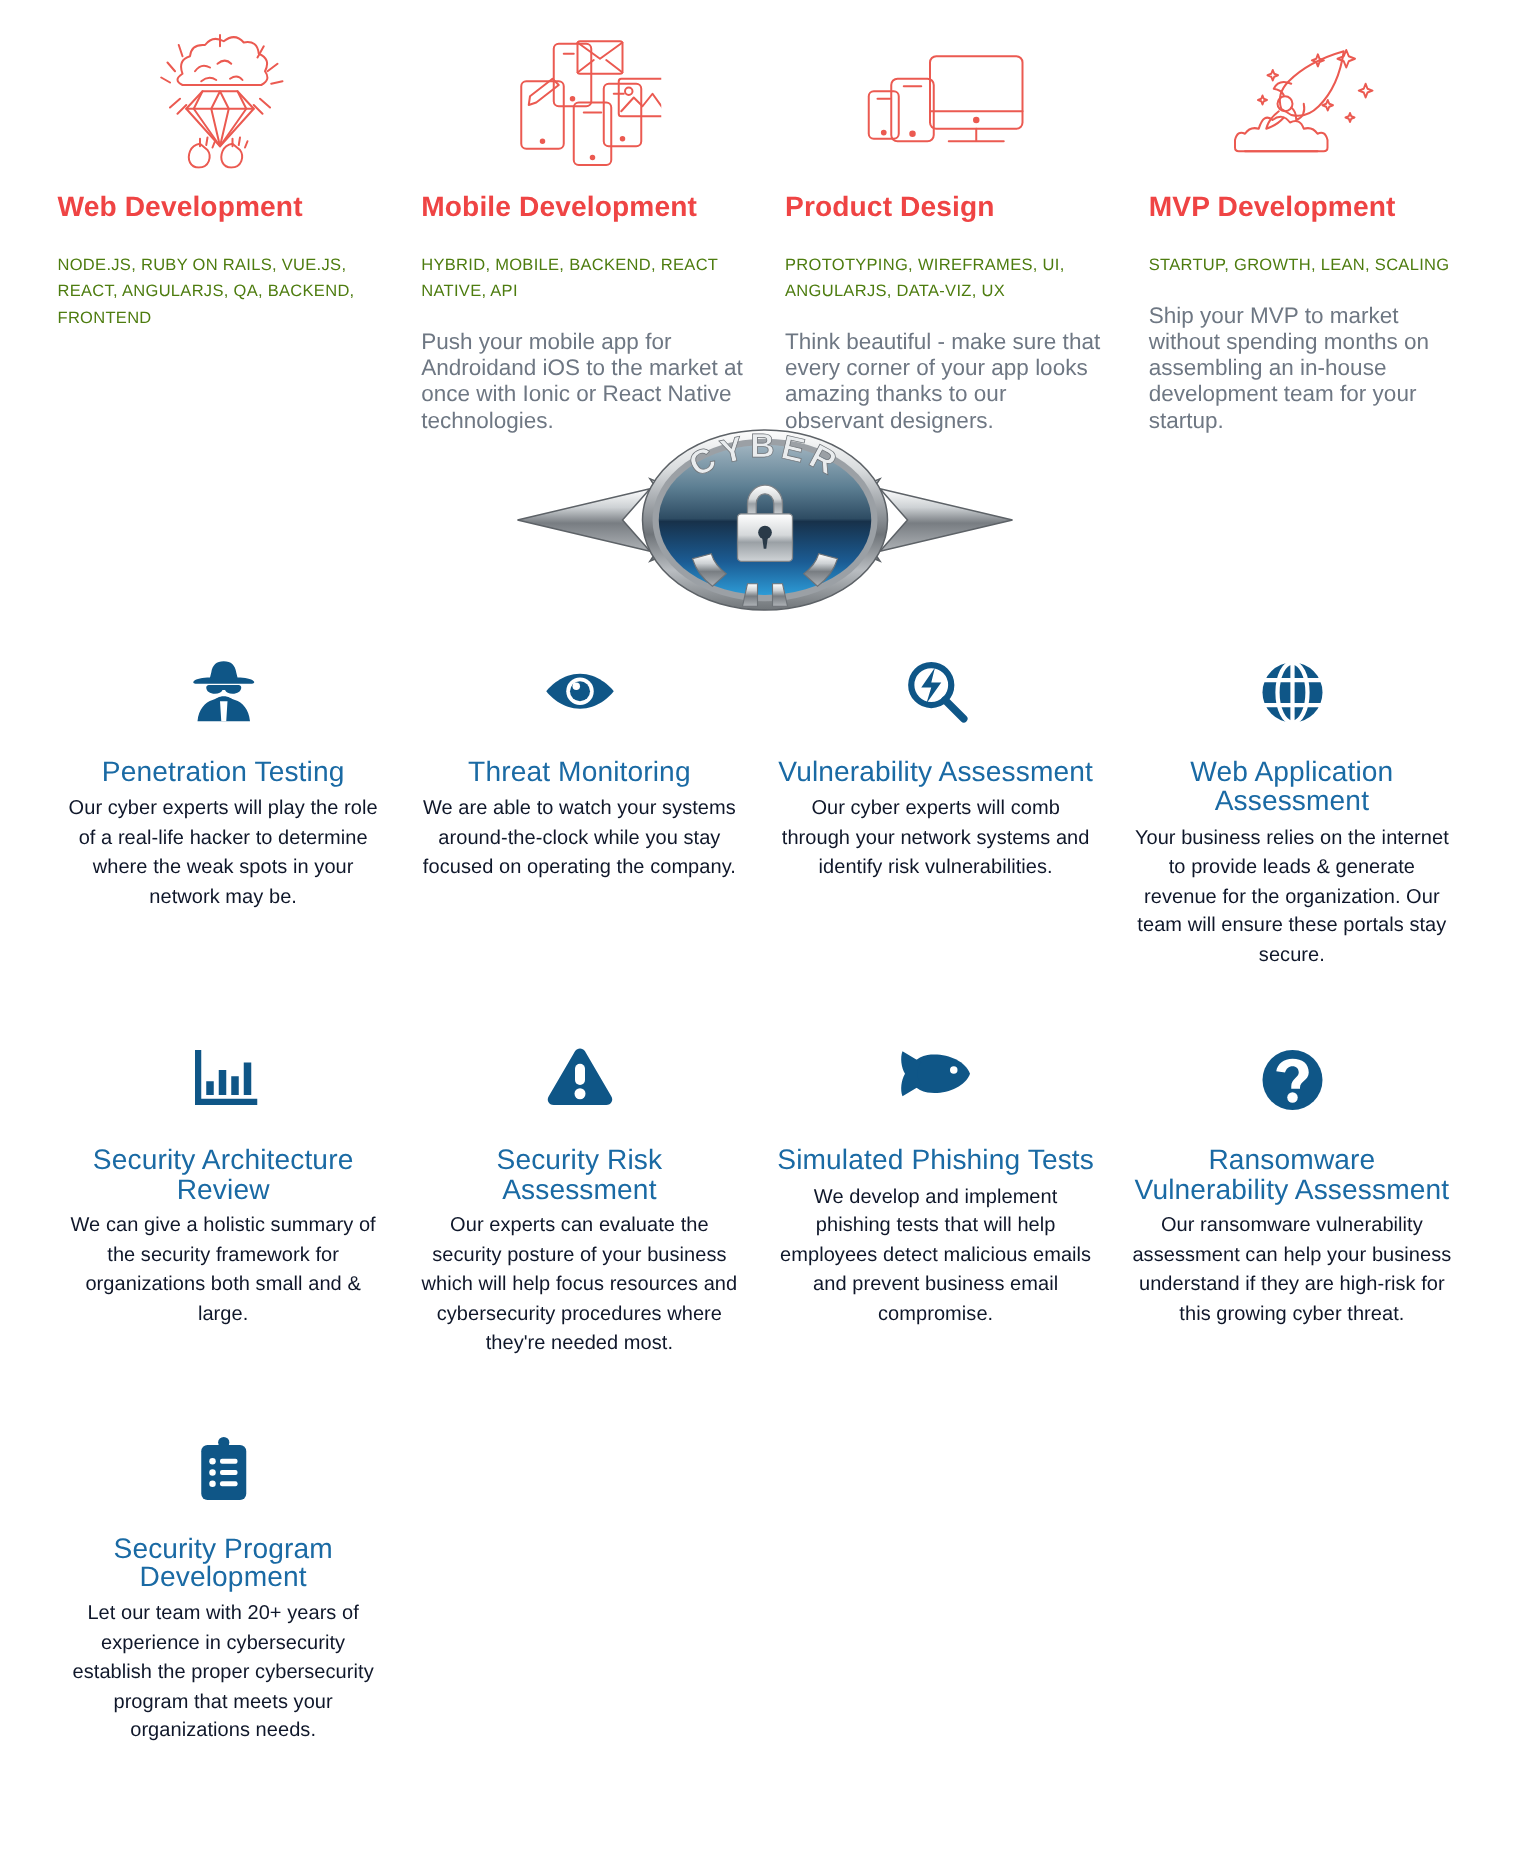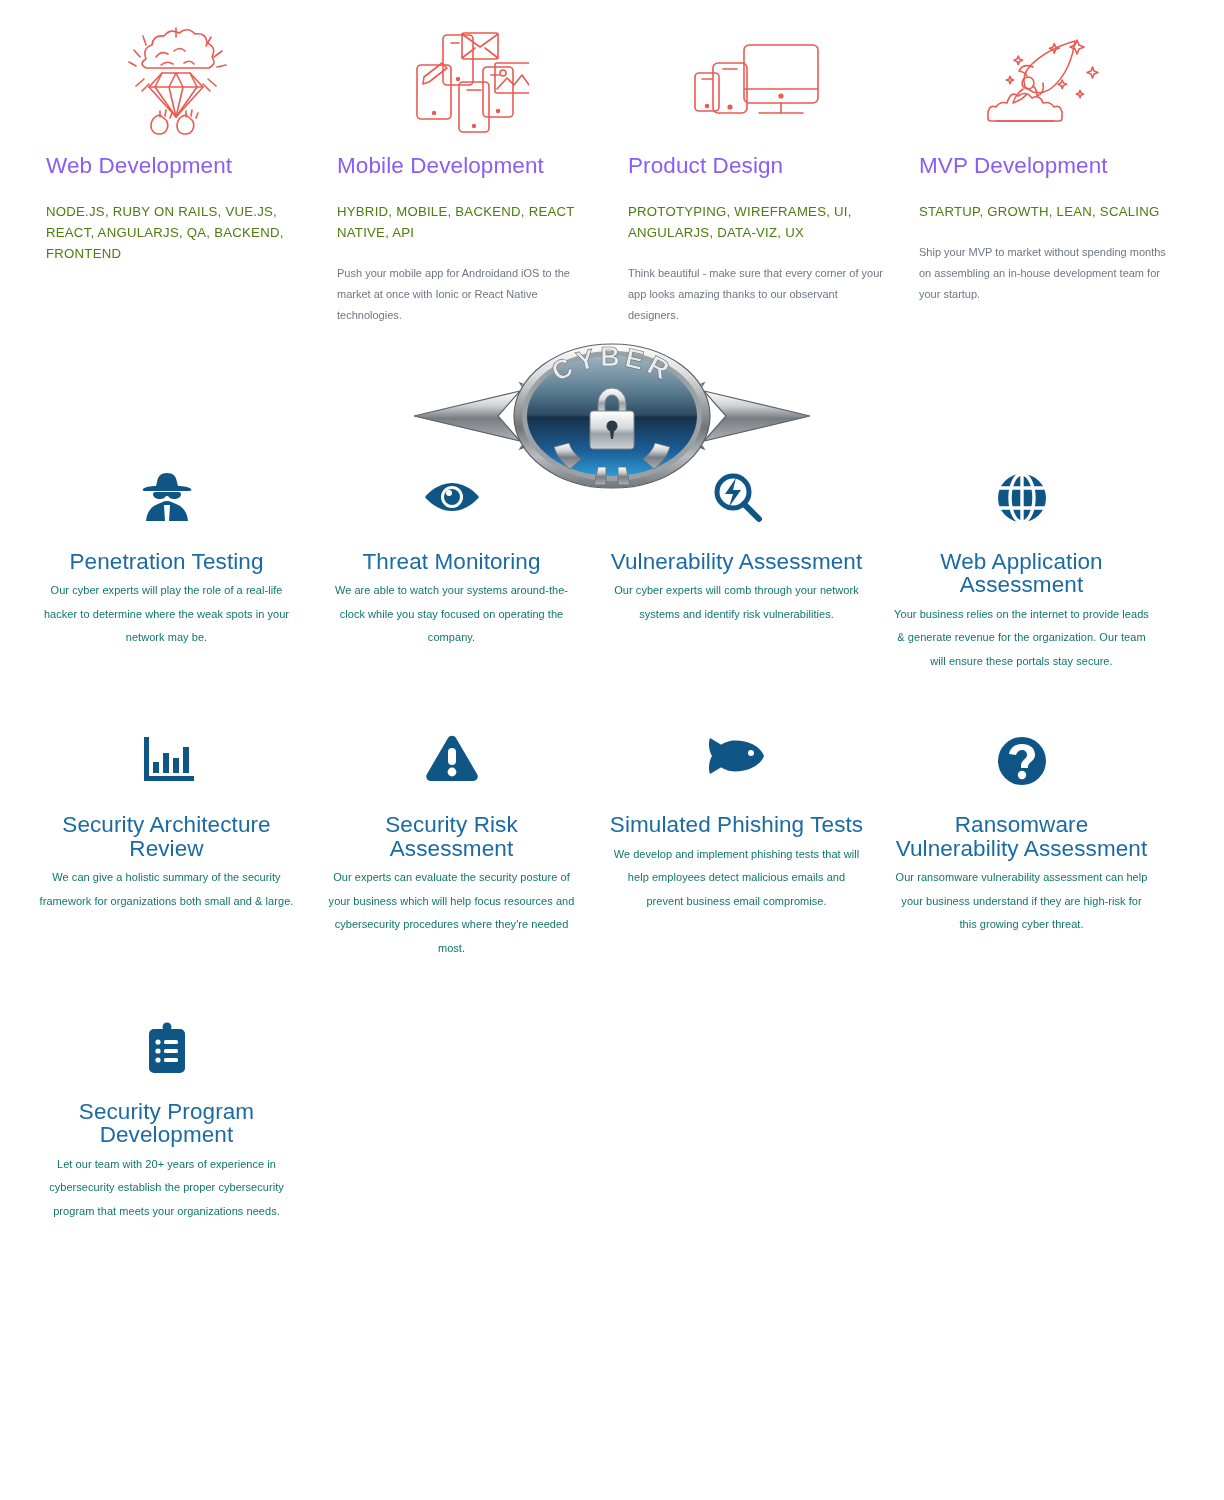--- a/index.html
+++ b/index.html
@@ -34,59 +34,59 @@
   }
   .dev-icon-wrap {
     height: 118px;
     display: flex;
     align-items: center;
     justify-content: center;
   }
   .dev-icon-wrap svg { display: block; }
   .dev-title {
     font-size: 22.5px;
-    font-weight: 400;
-    color: #8b5cf6;
+    font-weight: 700;
+    color: #ef4444;
     letter-spacing: 0.1px;
     margin-top: 12px;
     margin-bottom: 22px;
     line-height: 1.2;
   }
   .dev-tags {
     font-size: 13.2px;
     color: #4d7c0f;
     line-height: 21px;
     letter-spacing: 0.25px;
     margin-bottom: 20px;
   }
   .dev-desc {
-    font-size: 11px;
+    font-size: 18px;
     color: #6e7783;
     line-height: 21px;
   }
 
   
   .badge-wrap {
     position: absolute;
     top: 341px;
     left: 0;
     width: 1224px;
     display: flex;
     justify-content: center;
   }
 
   
   .sec-grid {
     position: absolute;
-    top: 472px;
+    top: 528px;
     left: 0;
     width: 1224px;
     display: flex;
     flex-wrap: wrap;
-    padding: 0 24px;
+    padding: 0 36px;
   }
   .sec-card {
     width: 285px;
     padding: 0 14px;
     text-align: center;
     margin-bottom: 62px;
   }
   .sec-icon {
     height: 62px;
     display: flex;
@@ -97,22 +97,22 @@
   .sec-icon svg { display: block; }
   .sec-title {
     font-size: 22.5px;
     font-weight: 400;
     color: #1a6aa4;
     line-height: 1.04;
     margin-top: 16px;
     letter-spacing: 0.1px;
   }
   .sec-desc {
-    font-size: 11px;
-    color: #0f766e;
+    font-size: 16px;
+    color: #0f172a;
     line-height: 23.5px;
     margin-top: 6px;
     letter-spacing: 0.05px;
   }
 </style>
 </head>
 <body>
 
 <div class="page">
 

